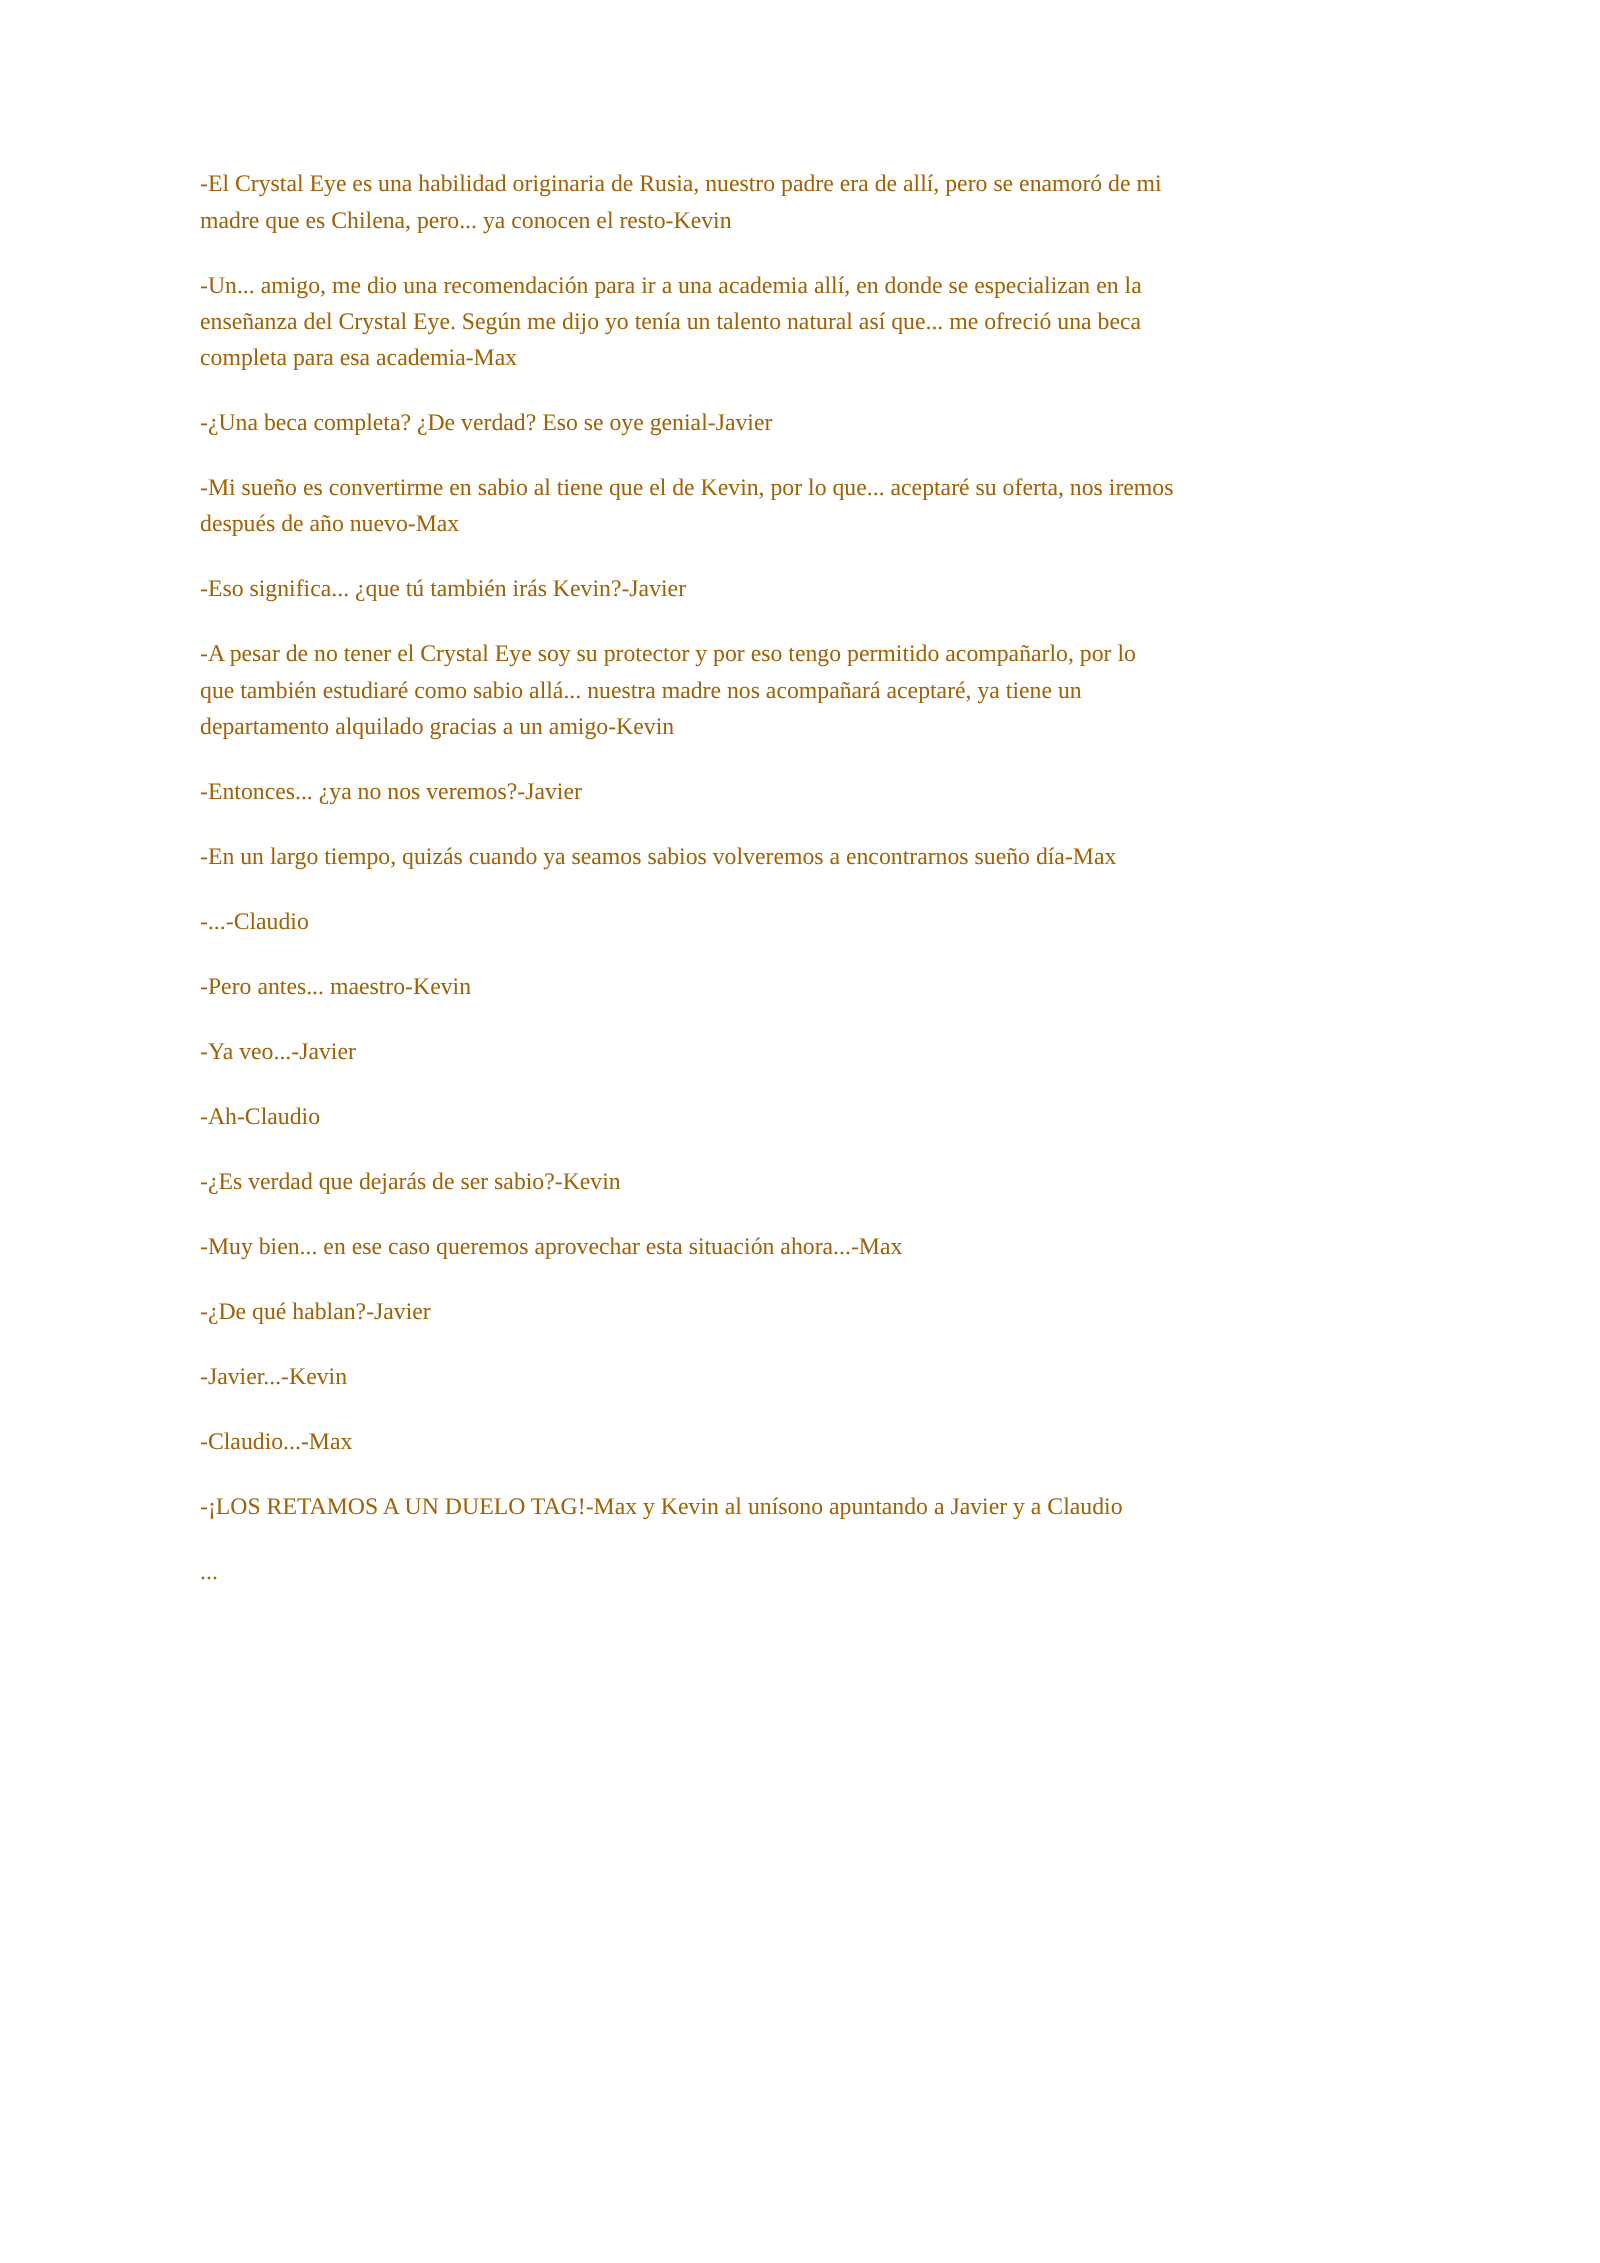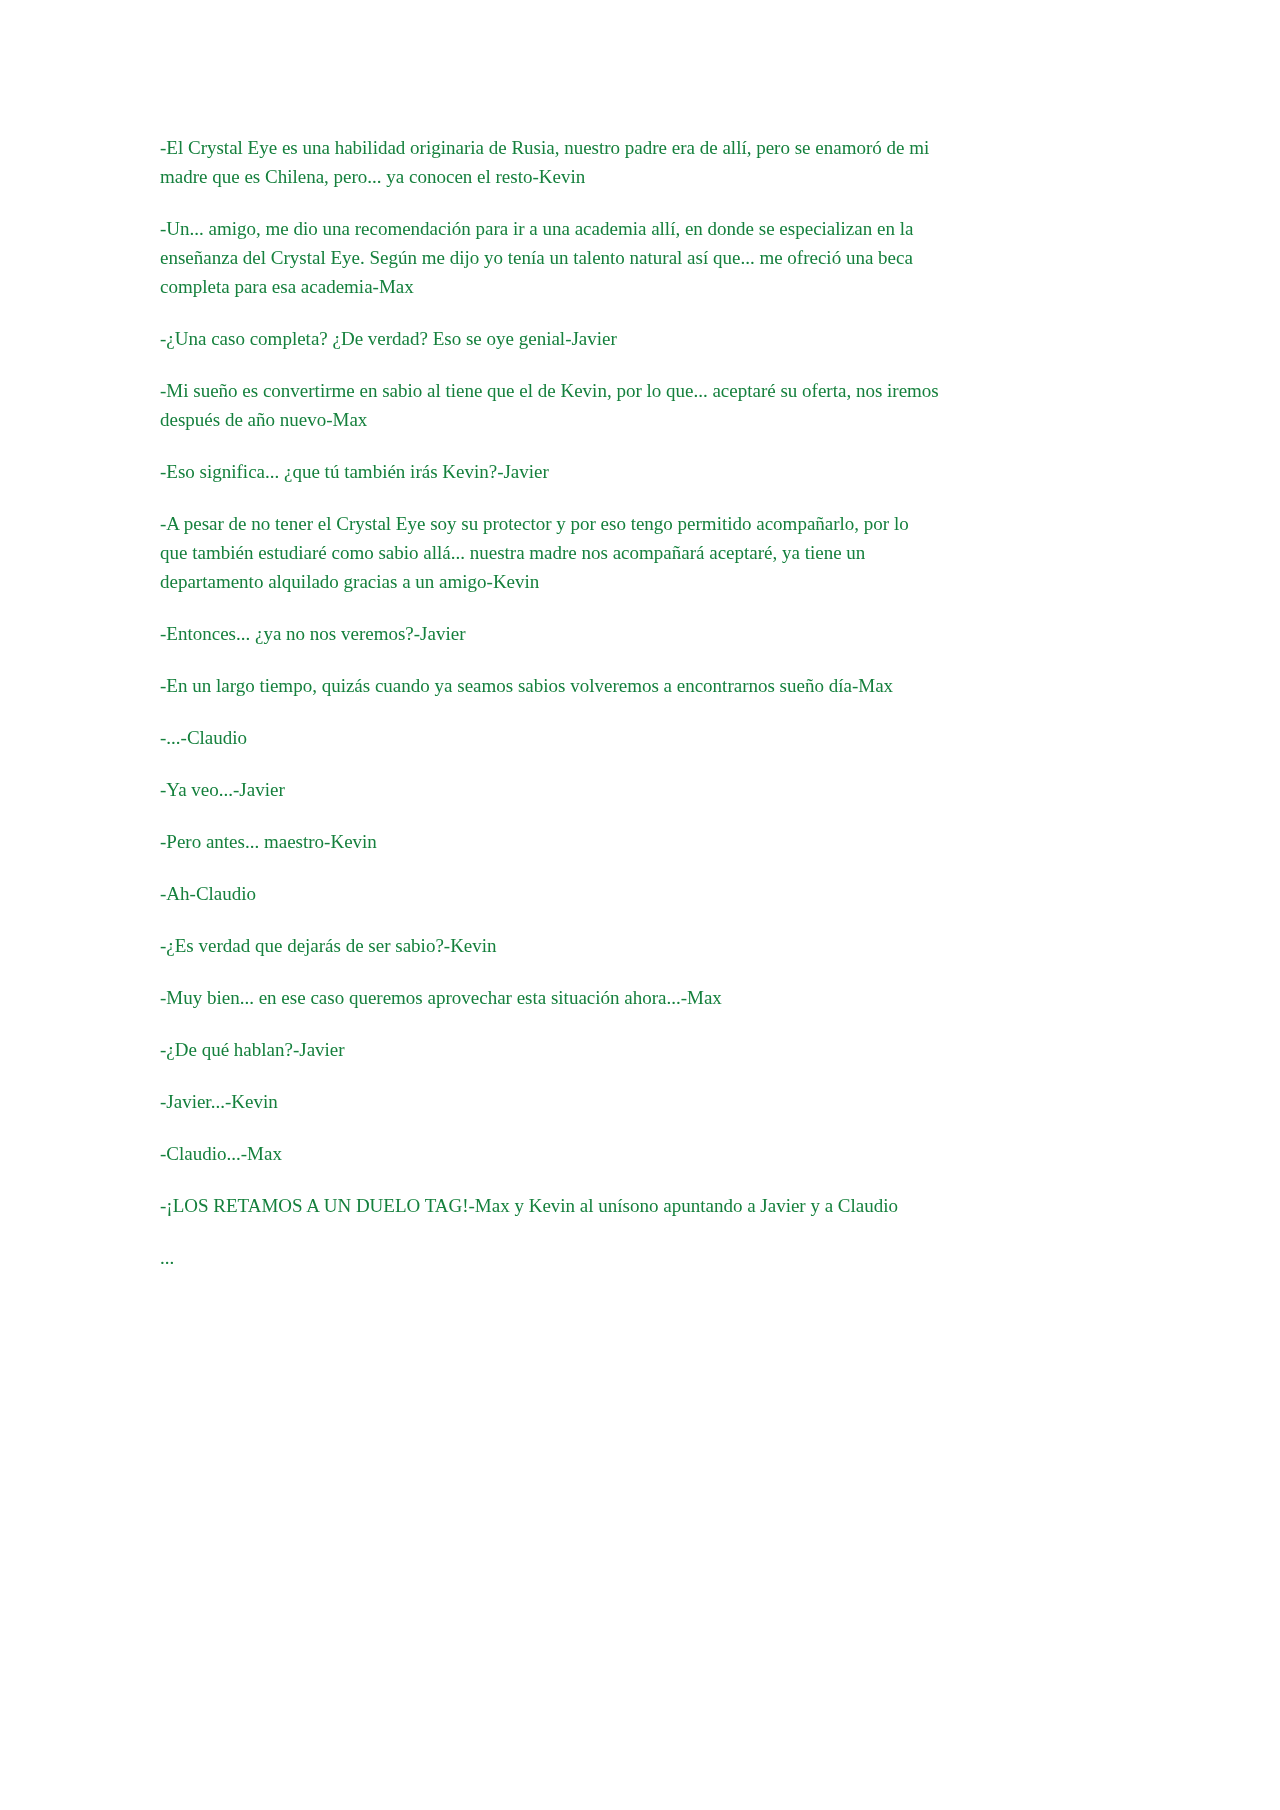--- a/index.html
+++ b/index.html
@@ -7,48 +7,48 @@
     padding: 0;
     background: #ffffff;
   }
   .page {
     position: relative;
     width: 1280px;
     height: 1810px;
     background: #ffffff;
     box-sizing: border-box;
     padding: 133px 340px 0 160px;
-    color: #15803d;
+    color: #a16207;
     font-family: "Liberation Serif", serif;
     font-size: 19px;
     line-height: 29px;
     overflow: hidden;
   }
   .doc-body p {
     margin: 0 0 23px 0;
     padding: 0;
     text-align: left;
   }
 </style>
 </head>
 <body>
 
 <div class="page">
   <div class="doc-body">
       <p>-El Crystal Eye es una habilidad originaria de Rusia, nuestro padre era de allí, pero se enamoró de mi madre que es Chilena, pero... ya conocen el resto-Kevin</p>
       <p>-Un... amigo, me dio una recomendación para ir a una academia allí, en donde se especializan en la enseñanza del Crystal Eye. Según me dijo yo tenía un talento natural así que... me ofreció una beca completa para esa academia-Max</p>
-      <p>-¿Una caso completa? ¿De verdad? Eso se oye genial-Javier</p>
+      <p>-¿Una beca completa? ¿De verdad? Eso se oye genial-Javier</p>
       <p>-Mi sueño es convertirme en sabio al tiene que el de Kevin, por lo que... aceptaré su oferta, nos iremos después de año nuevo-Max</p>
       <p>-Eso significa... ¿que tú también irás Kevin?-Javier</p>
       <p>-A pesar de no tener el Crystal Eye soy su protector y por eso tengo permitido acompañarlo, por lo que también estudiaré como sabio allá... nuestra madre nos acompañará aceptaré, ya tiene un departamento alquilado gracias a un amigo-Kevin</p>
       <p>-Entonces... ¿ya no nos veremos?-Javier</p>
       <p>-En un largo tiempo, quizás cuando ya seamos sabios volveremos a encontrarnos sueño día-Max</p>
       <p>-...-Claudio</p>
+      <p>-Pero antes... maestro-Kevin</p>
       <p>-Ya veo...-Javier</p>
-      <p>-Pero antes... maestro-Kevin</p>
       <p>-Ah-Claudio</p>
       <p>-¿Es verdad que dejarás de ser sabio?-Kevin</p>
       <p>-Muy bien... en ese caso queremos aprovechar esta situación ahora...-Max</p>
       <p>-¿De qué hablan?-Javier</p>
       <p>-Javier...-Kevin</p>
       <p>-Claudio...-Max</p>
       <p>-¡LOS RETAMOS A UN DUELO TAG!-Max y Kevin al unísono apuntando a Javier y a Claudio</p>
       <p>...</p>
     </div>
 </div>

